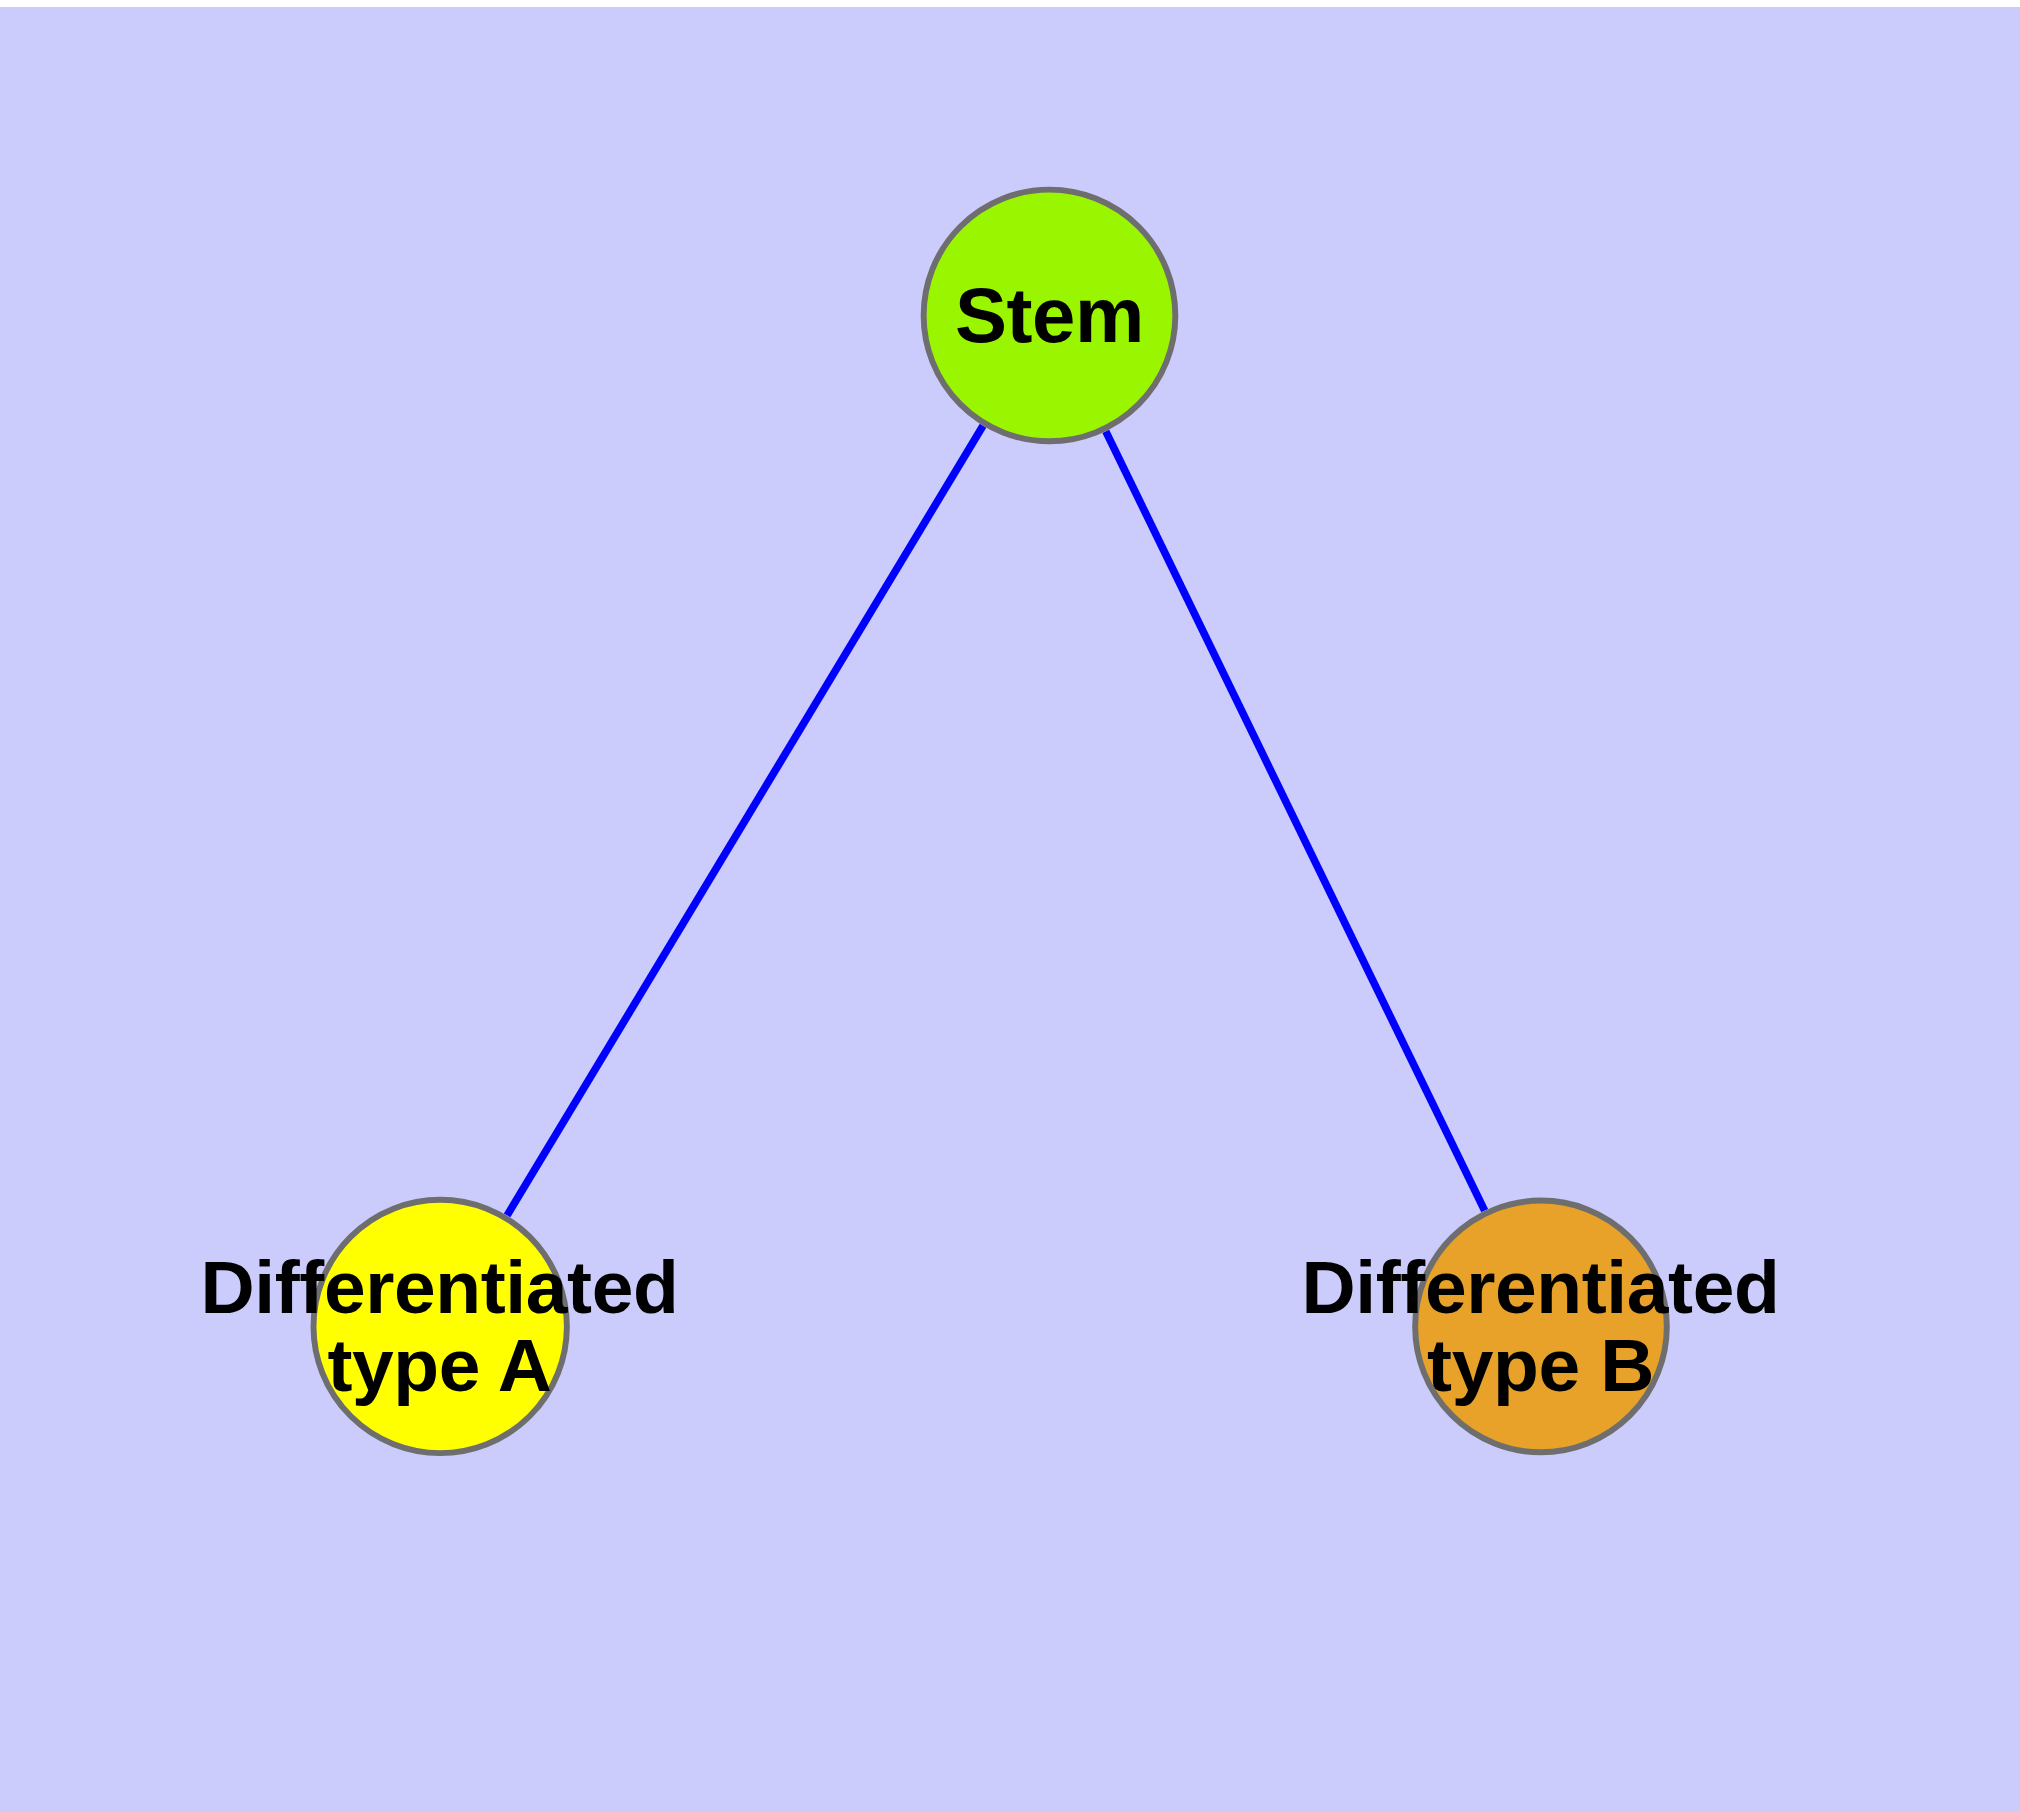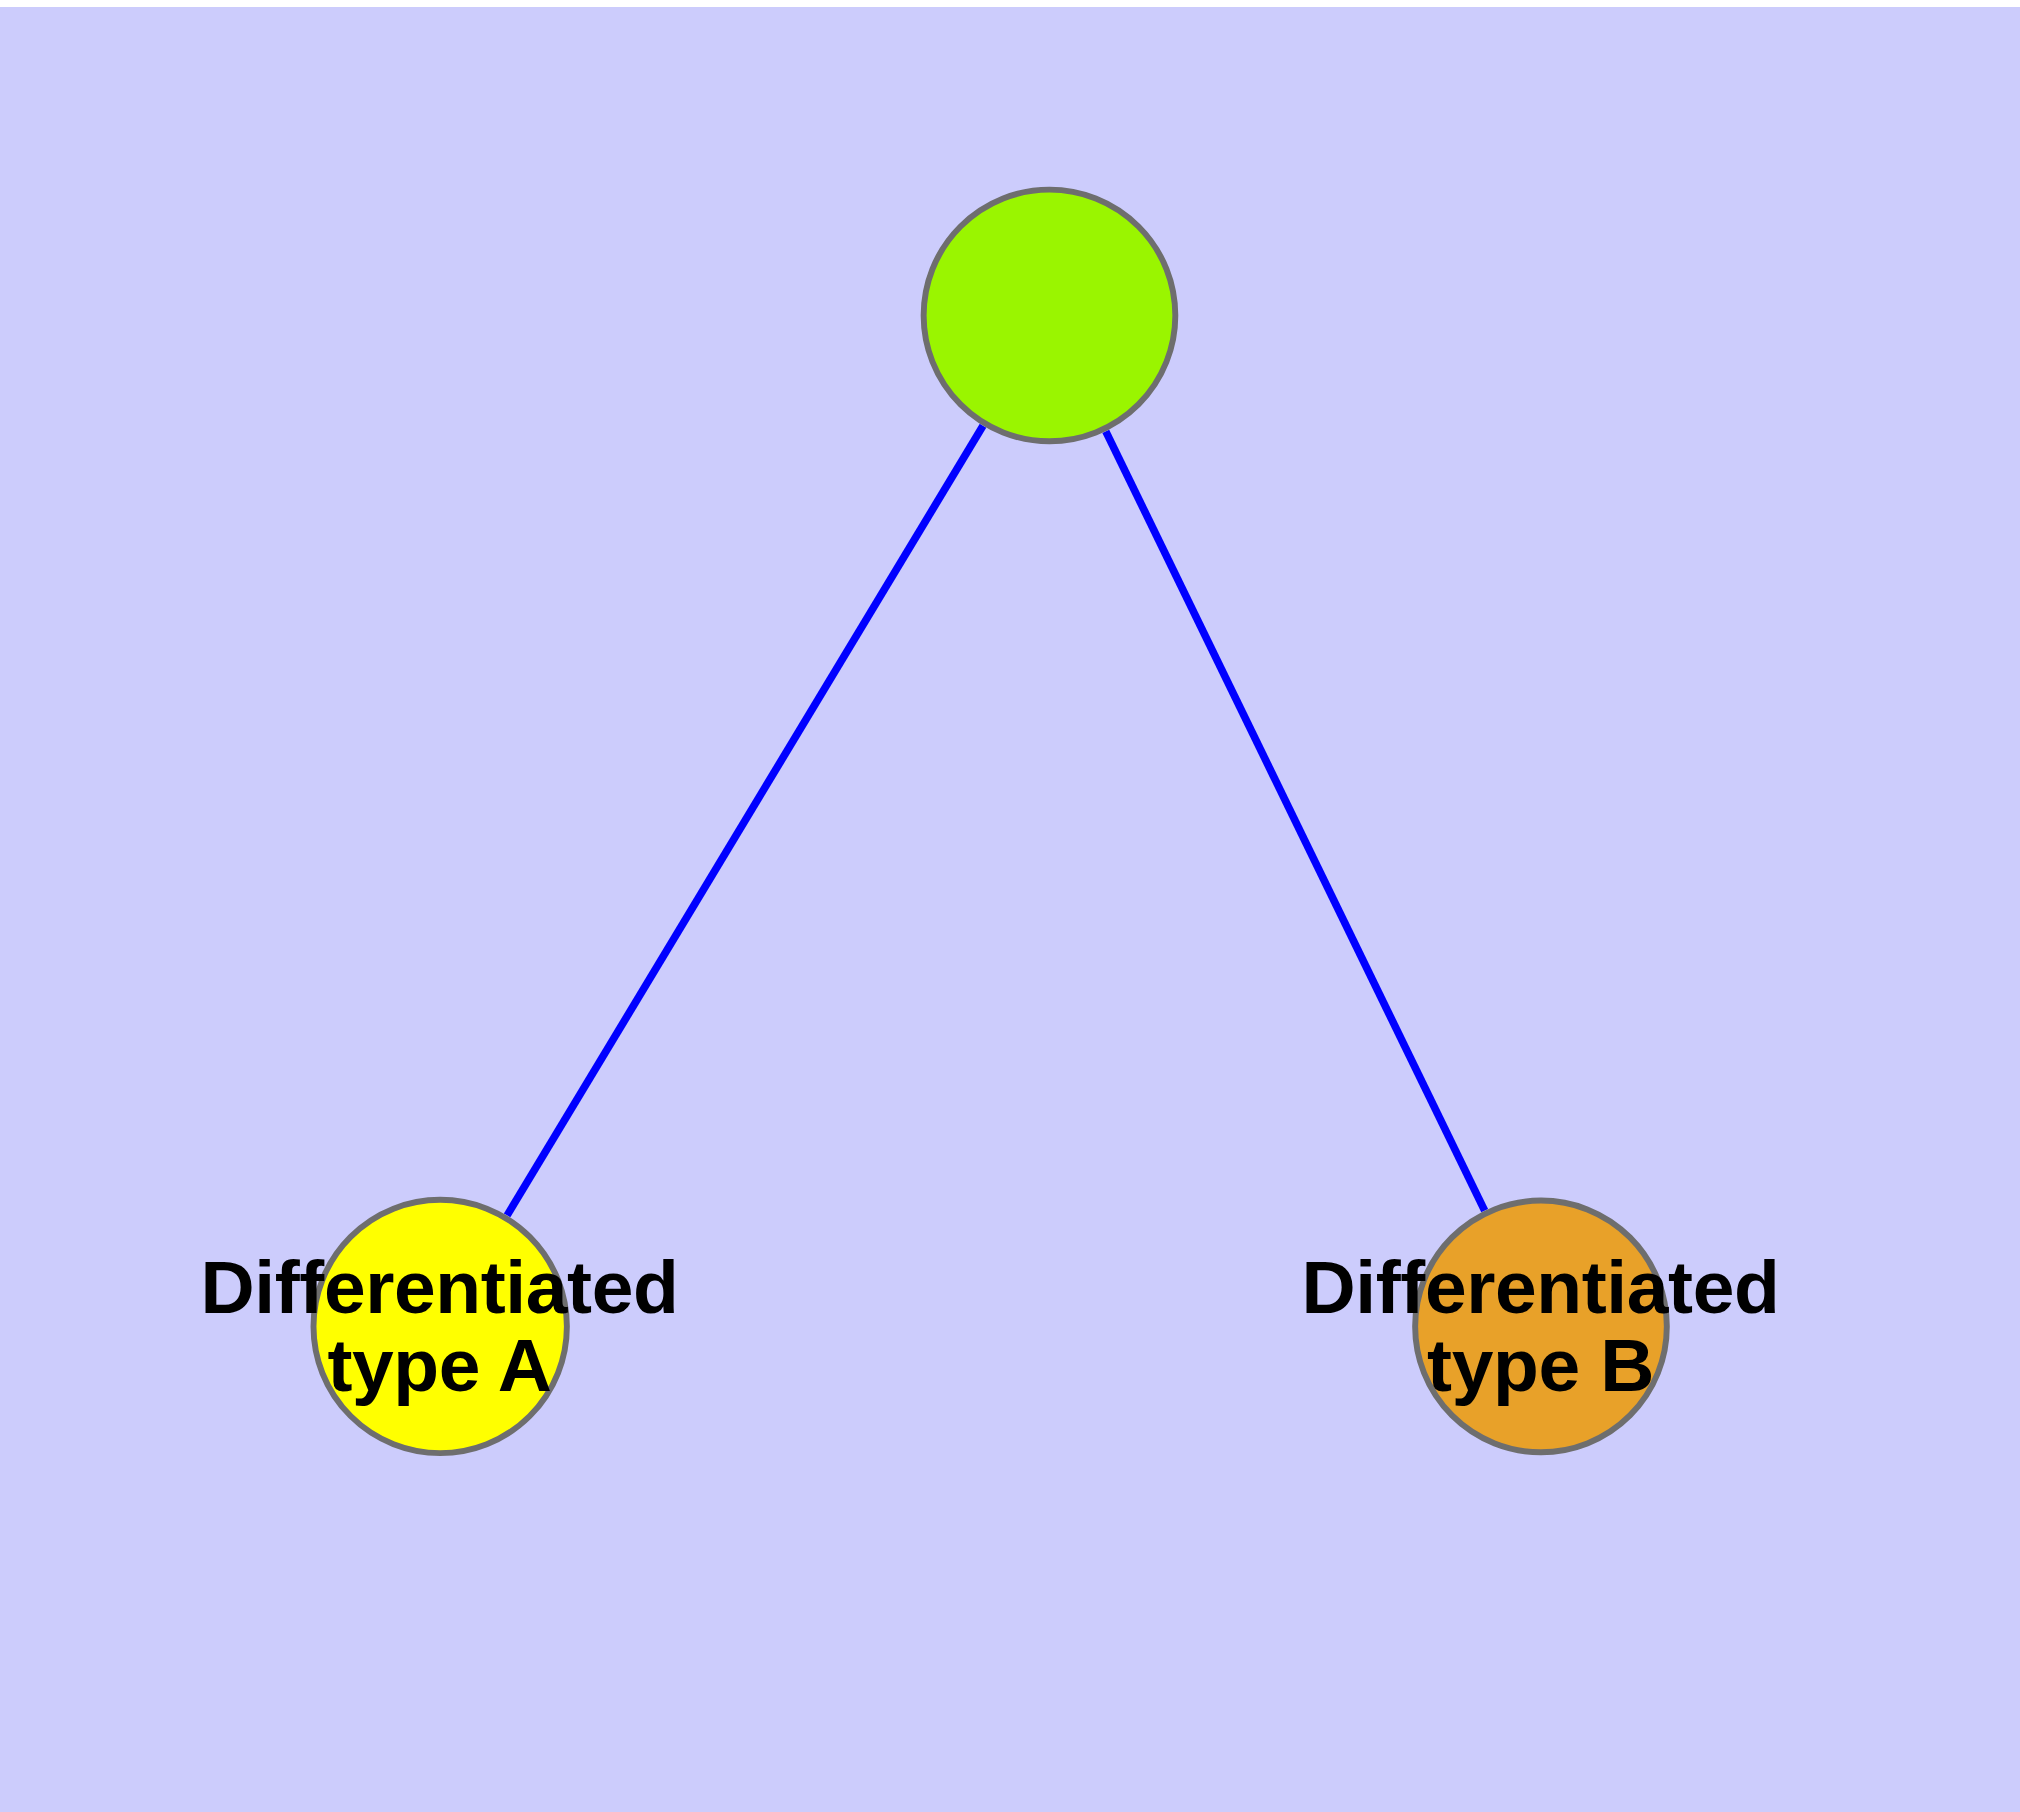--- a/index.html
+++ b/index.html
@@ -71,20 +71,21 @@
         <line id="edge-a" x1="1159.5400351905587" y1="494.1846147672651" x2="597.9761487884509" y2="1425.9589075040028" stroke="#0000ff" stroke-width="9"></line>
         <line id="edge-b" x1="1304.4597277675575" y1="500.70078487361417" x2="1751.5402722324425" y2="1420.299215126386" stroke="#0000ff" stroke-width="9"></line>
       </g>
       <g>
         <circle id="node-stem" cx="1238" cy="364" r="148.5" fill="#9af500" stroke="#6e6e6e" stroke-width="7"></circle>
         <circle id="node-diff-a" cx="519" cy="1557" r="149.5" fill="#ffff00" stroke="#6e6e6e" stroke-width="7"></circle>
         <circle id="node-diff-b" cx="1818" cy="1557" r="148.5" fill="#e8a129" stroke="#6e6e6e" stroke-width="7"></circle>
       </g>
     </svg>
 
+    <div class="node-label" id="label-stem" style="top: 268px; left: 795px;">Stem</div>
 
     <div class="node-label" id="label-type-a" style="top: 1241px; left: 58px;">Differentiated
 type A</div>
 
     <div class="node-label" id="label-type-b" style="top: 1241px; left: 1159px;">Differentiated
 type B</div>
 
   </div>
 </div>
 

